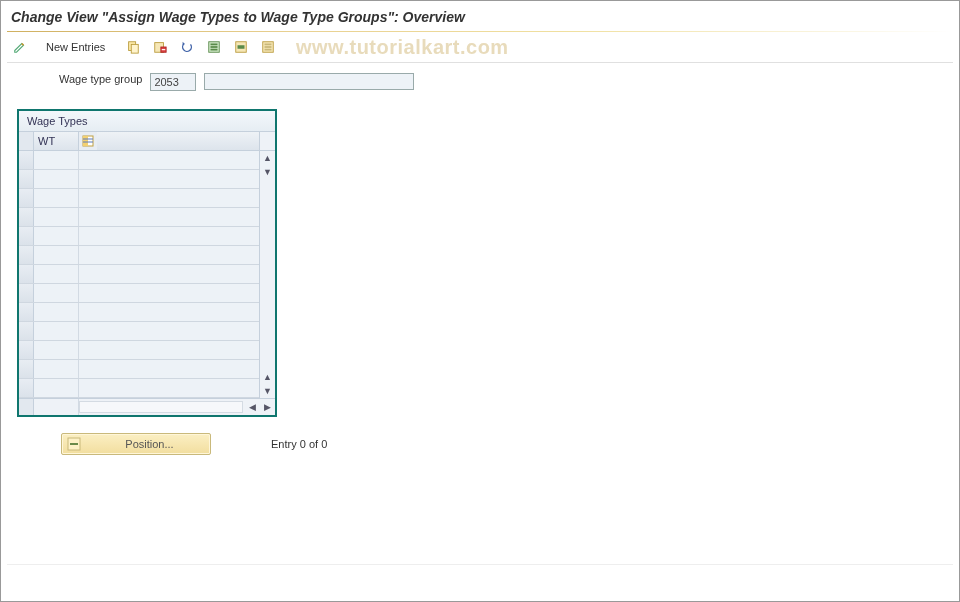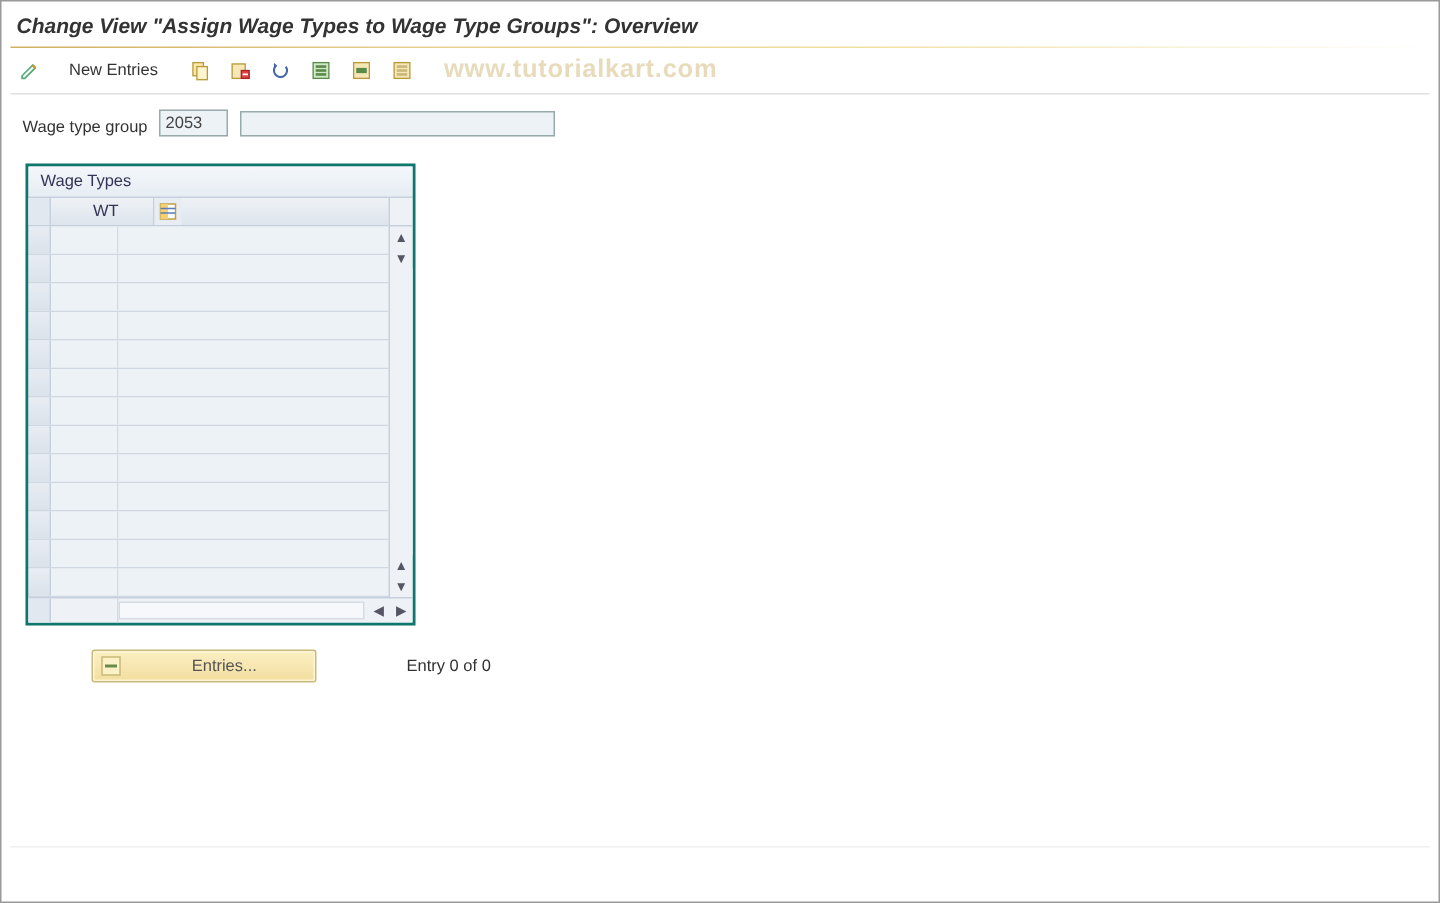--- a/index.html
+++ b/index.html
@@ -48,36 +48,37 @@
     font-size: 11px;
     padding: 2px 6px;
     margin: 0 4px 0 2px;
     cursor: pointer;
     color: #333;
   }
   .watermark {
     position: absolute;
     left: 295px;
     top: 2px;
-    font-size: 17px;
+    font-size: 20px;
     font-weight: bold;
     color: rgba(220,200,150,0.65);
     letter-spacing: 0.5px;
     pointer-events: none;
   }
   .divider-light {
     height: 1px;
     background: #e0e0e0;
     margin: 2px 6px 0 6px;
   }
   .filter-row {
     display: flex;
-    align-items: flex-end;
+    align-items: flex-start;
     padding: 10px 10px 4px 14px;
     gap: 8px;
+    margin-left: 44px;
   }
   .filter-label { color: #333; }
   .filter-val {
     width: 46px;
     height: 18px;
     line-height: 16px;
     padding: 0 3px;
     border: 1px solid #9aa;
     background: #edf2f7;
     color: #444;
@@ -113,21 +114,21 @@
     height: 19px;
     background: linear-gradient(#eef2f6, #dde4ec);
     border-bottom: 1px solid #c5d0dc;
   }
   .gh-sel {
     width: 15px; border-right: 1px solid #c5d0dc;
     background: #e2e8ef;
   }
   .gh-wt {
     width: 45px; border-right: 1px solid #c5d0dc;
-    padding: 3px 4px; color:#335;margin-left:24px;
+    padding: 3px 4px; color:#335;
   }
   .gh-txt {
     flex: 1; padding: 3px 4px; color:#335;
     border-right: 1px solid #c5d0dc;
   }
   .gh-cfg {
     width: 18px;
     display:flex; align-items:center; justify-content:center;
     background:#e8edf3;
   }
@@ -377,18 +378,18 @@
 </div>
 
 <div class="bottom-row">
   <div class="position-btn">
     <span class="pb-icon">
       <svg width="14" height="14" viewBox="0 0 14 14">
         <rect x="1" y="1" width="12" height="12" fill="#fdf1c7" stroke="#c9b97b"></rect>
         <rect x="3" y="6" width="8" height="2" fill="#6a8a4a"></rect>
       </svg>
     </span>
-    <span class="pb-label">Entries...</span>
+    <span class="pb-label">Position...</span>
   </div>
   <span class="entry-text">Entry 0 of 0</span>
 </div>
 
 <div class="hairline-bottom"></div>
 
 </body></html>

